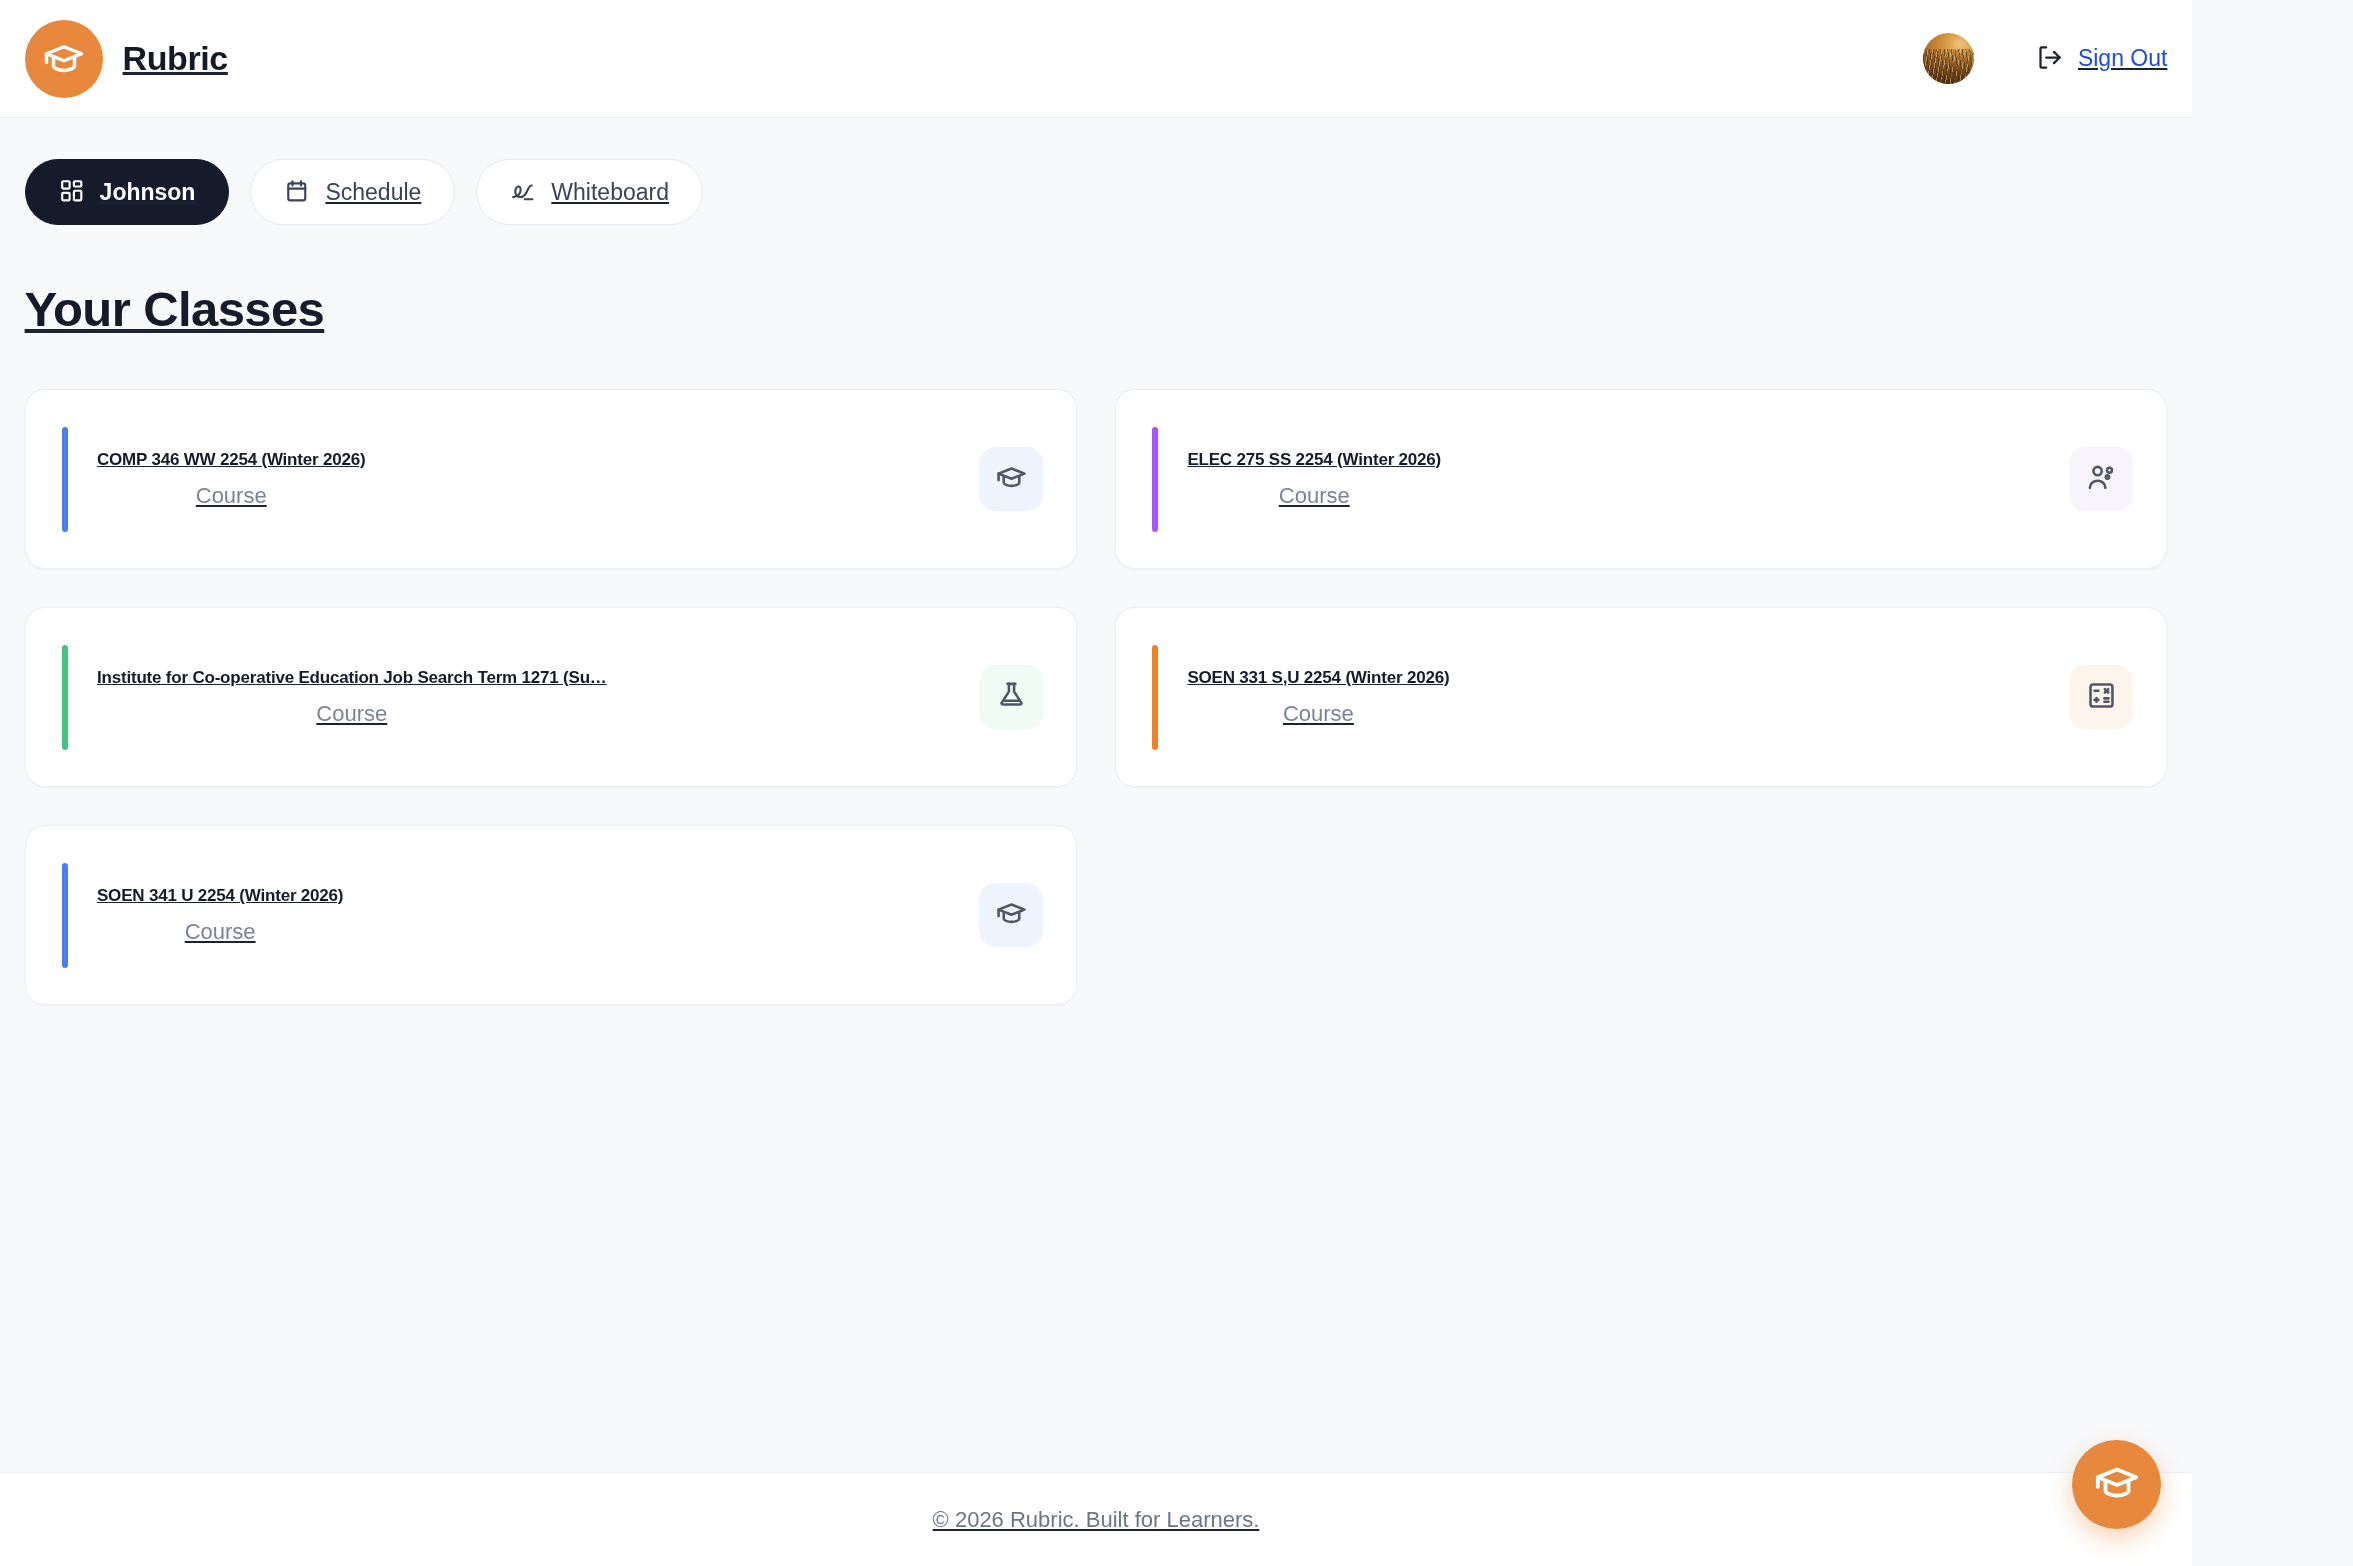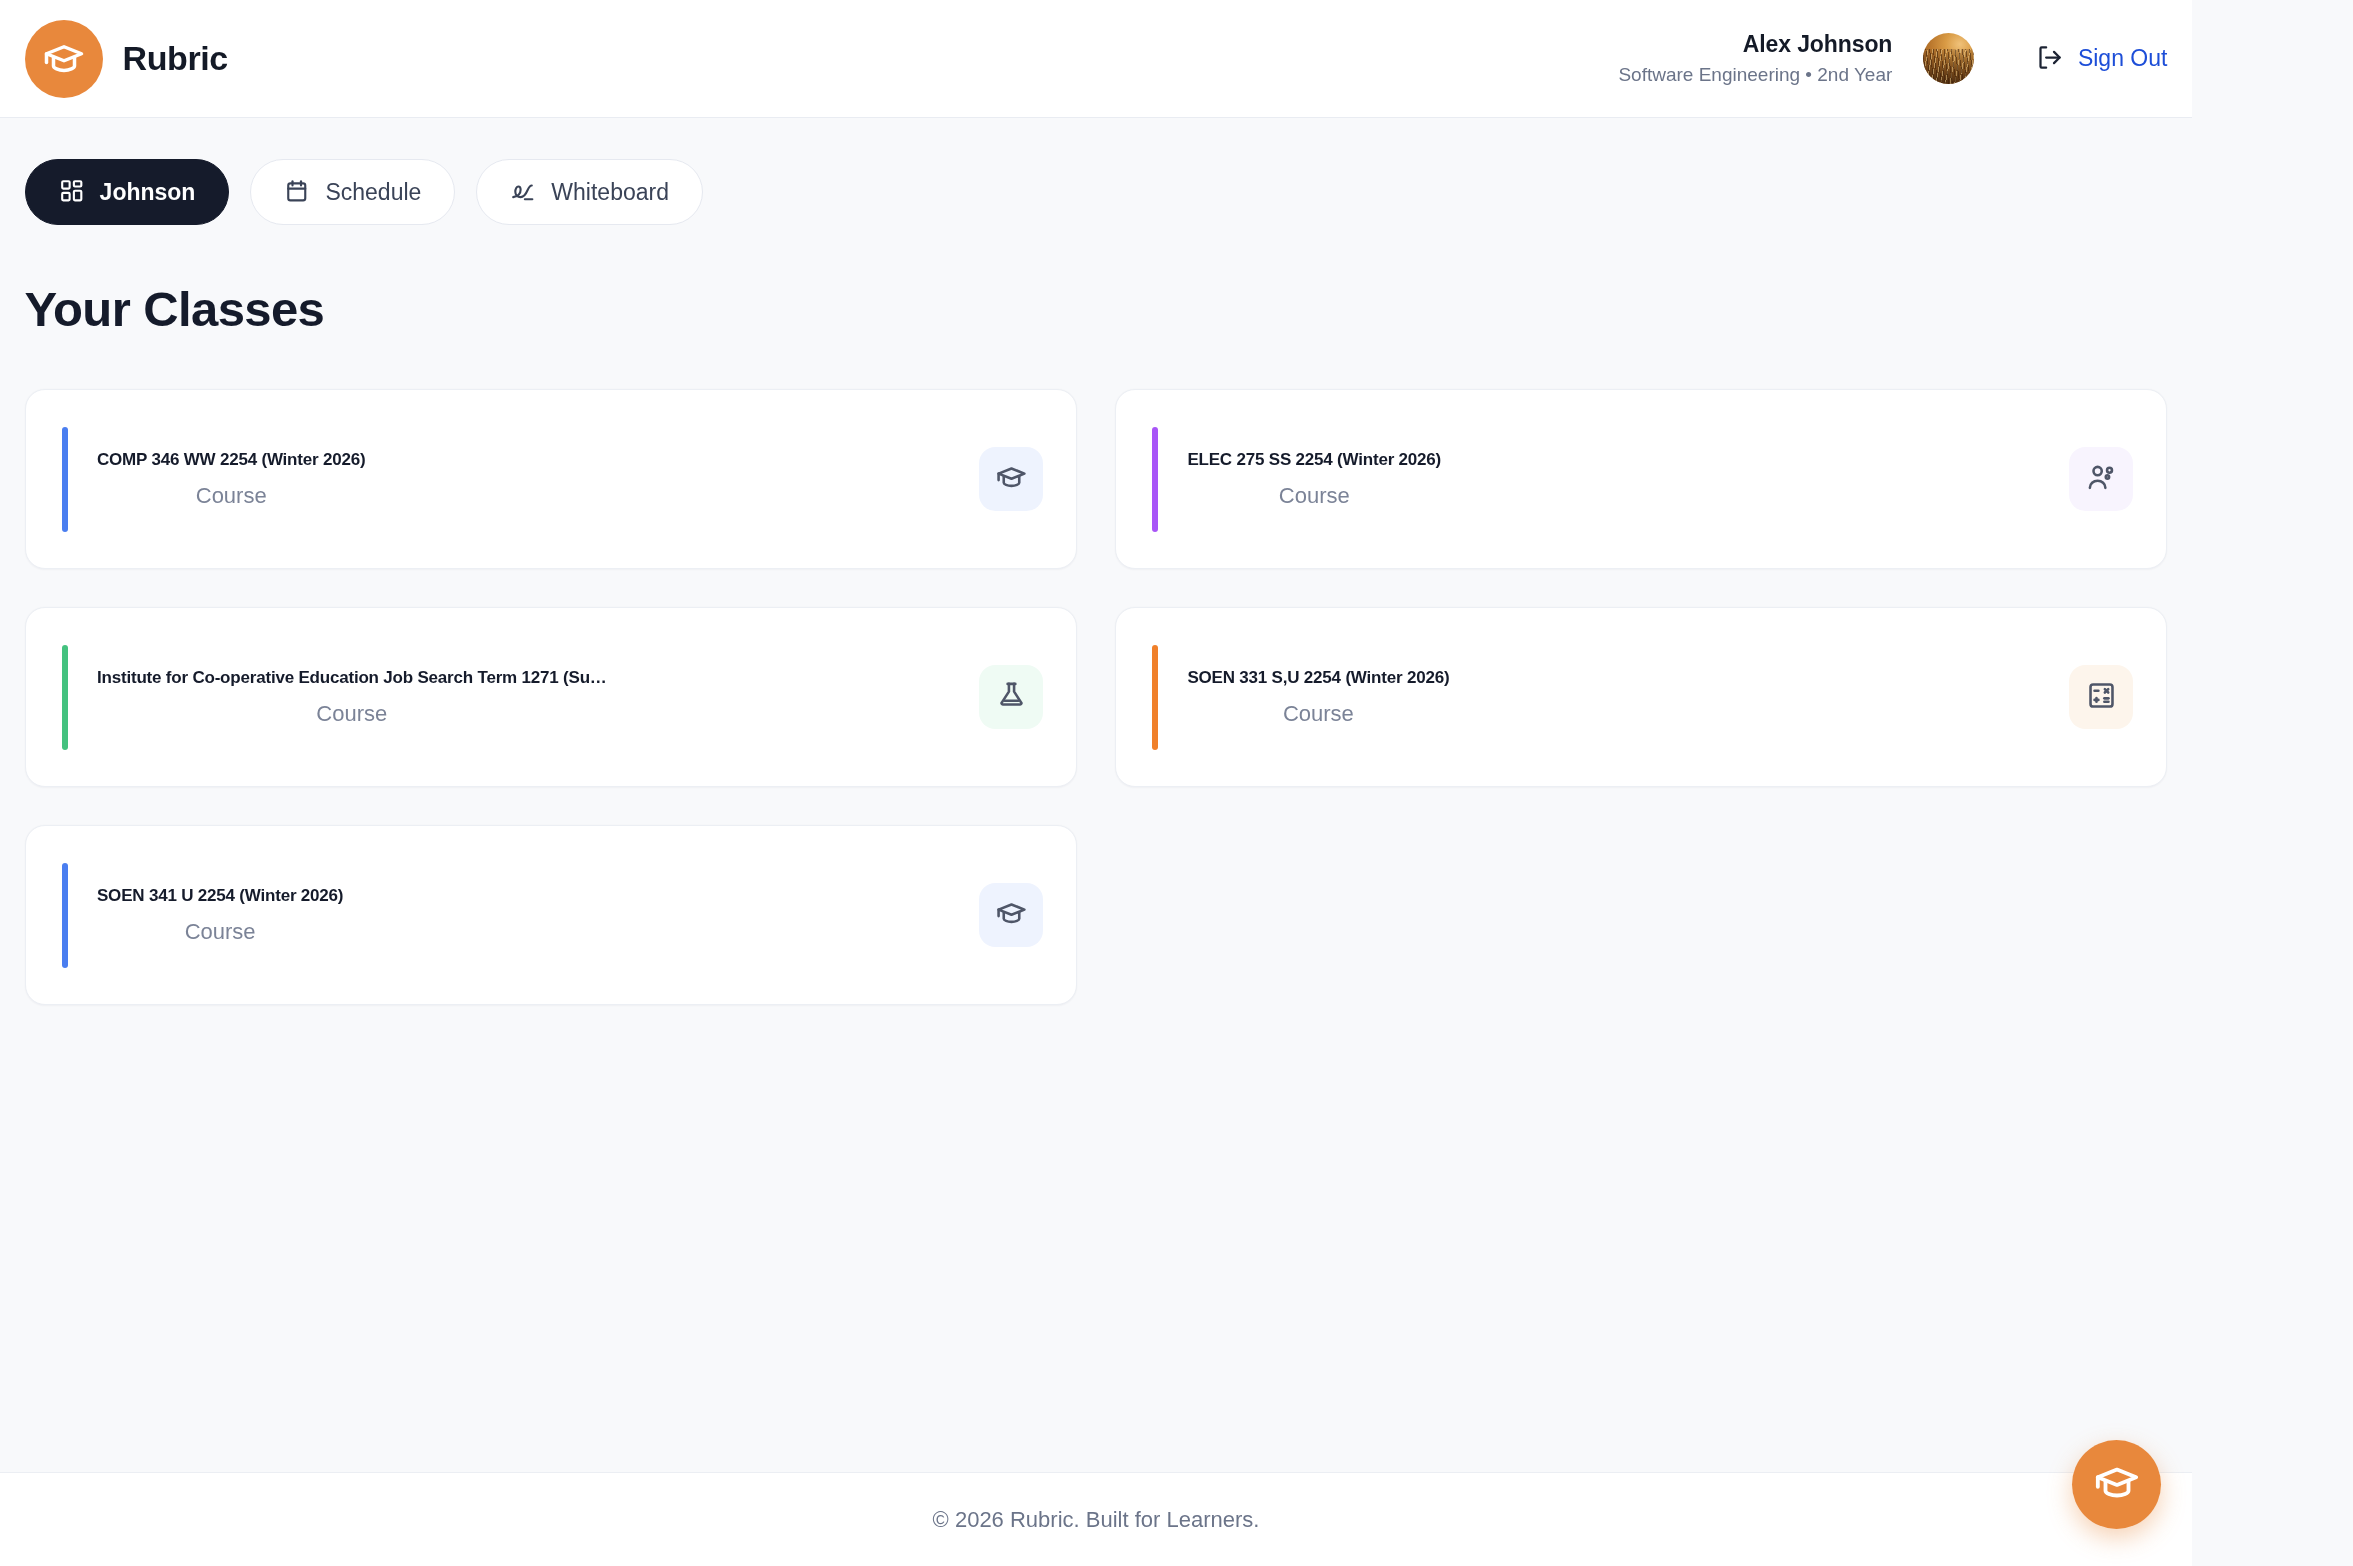--- a/index.html
+++ b/index.html
@@ -16,20 +16,21 @@
     color: #1c2333;
     -webkit-font-smoothing: antialiased;
   }
 
   .page {
     width: 2192px;
     height: 1567px;
     display: flex;
     flex-direction: column;
     position: relative;
+    text-decoration: underline;
   }
 
   
   .header {
     height: 118px;
     background: #ffffff;
     border-bottom: 0.9px solid #e9ecf2;
     display: flex;
     align-items: center;
     justify-content: space-between;
@@ -292,24 +293,20 @@
         <svg viewBox="0 0 24 24" fill="none" stroke="#ffffff" stroke-width="2" stroke-linecap="round" stroke-linejoin="round">
           <path d="M22 9 12 5 2 9l10 4 10-4Z"></path>
           <path d="M6 11v5c0 1.2 2.7 2.5 6 2.5s6-1.3 6-2.5v-5"></path>
           <path d="M2 9v5"></path>
         </svg>
       </span>
       <span class="brand-name">Rubric</span>
     </div>
 
     <div class="header-right">
-      <div class="user-meta">
-        <div class="user-name">Alex Johnson</div>
-        <div class="user-sub">Software Engineering • 2nd Year</div>
-      </div>
 
       <div class="avatar"></div>
 
       <div class="signout">
         <span>
           <svg viewBox="0 0 24 24" fill="none" stroke="#1c2333" stroke-width="2" stroke-linecap="round" stroke-linejoin="round">
             <path d="M9 21H5a1 1 0 0 1-1-1V4a1 1 0 0 1 1-1h4"></path>
             <path d="M16 17l5-5-5-5"></path>
             <path d="M21 12H9"></path>
           </svg>

